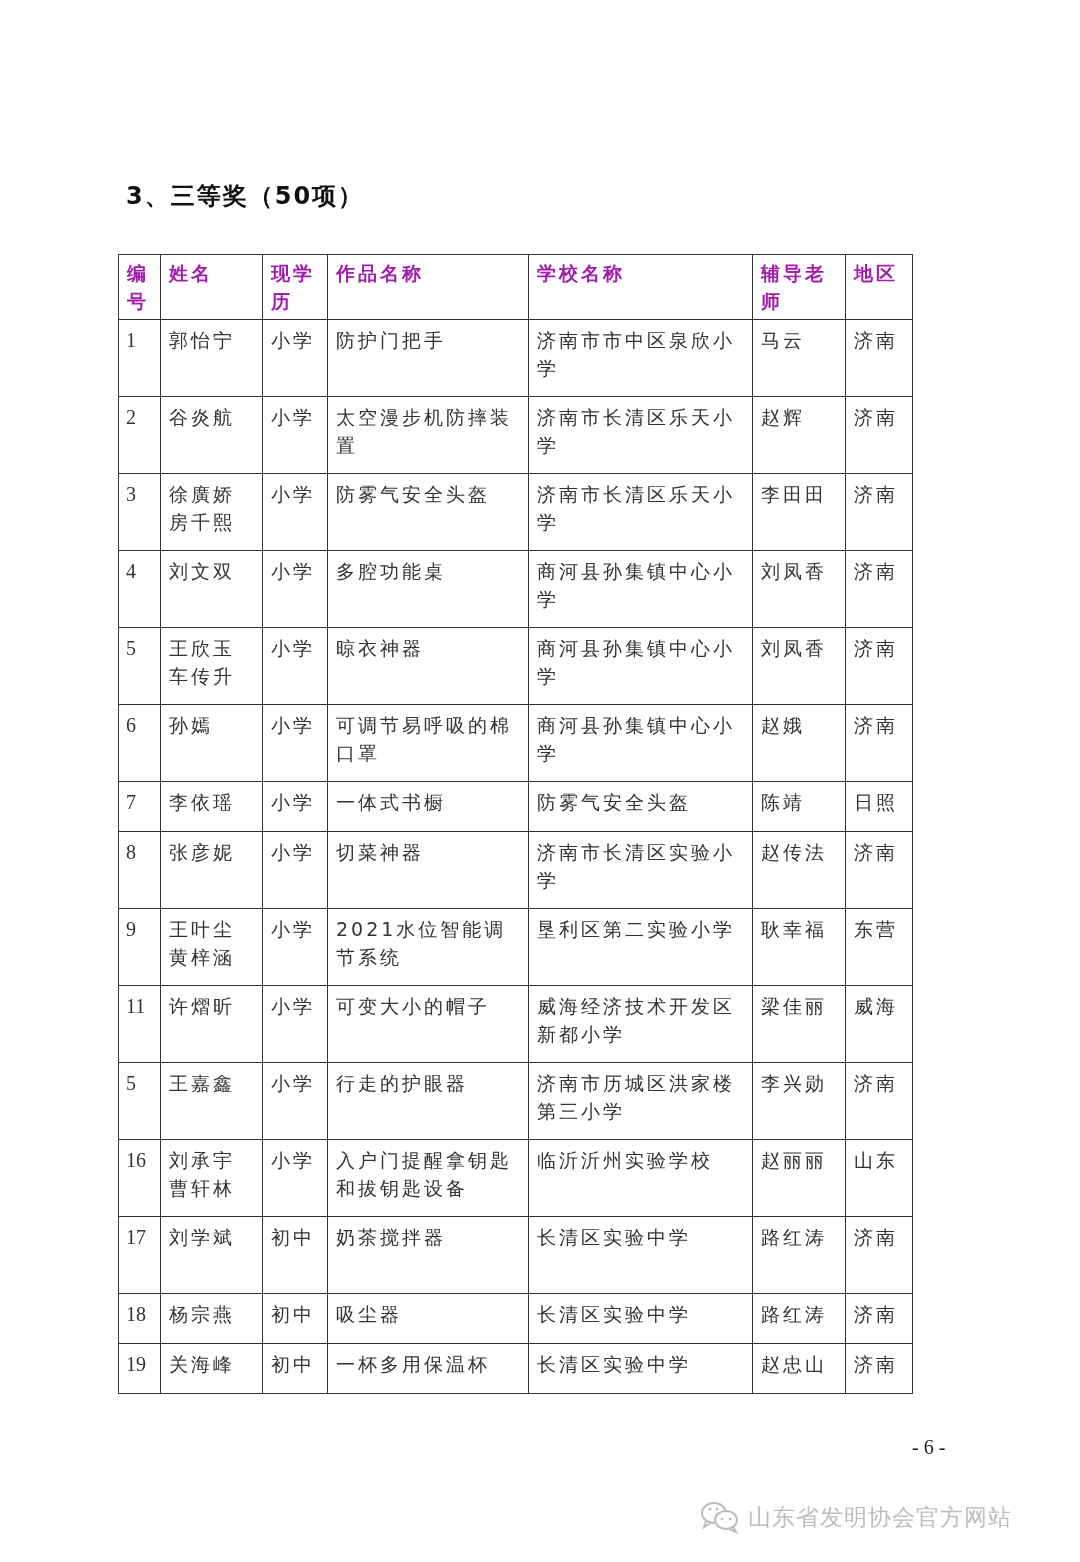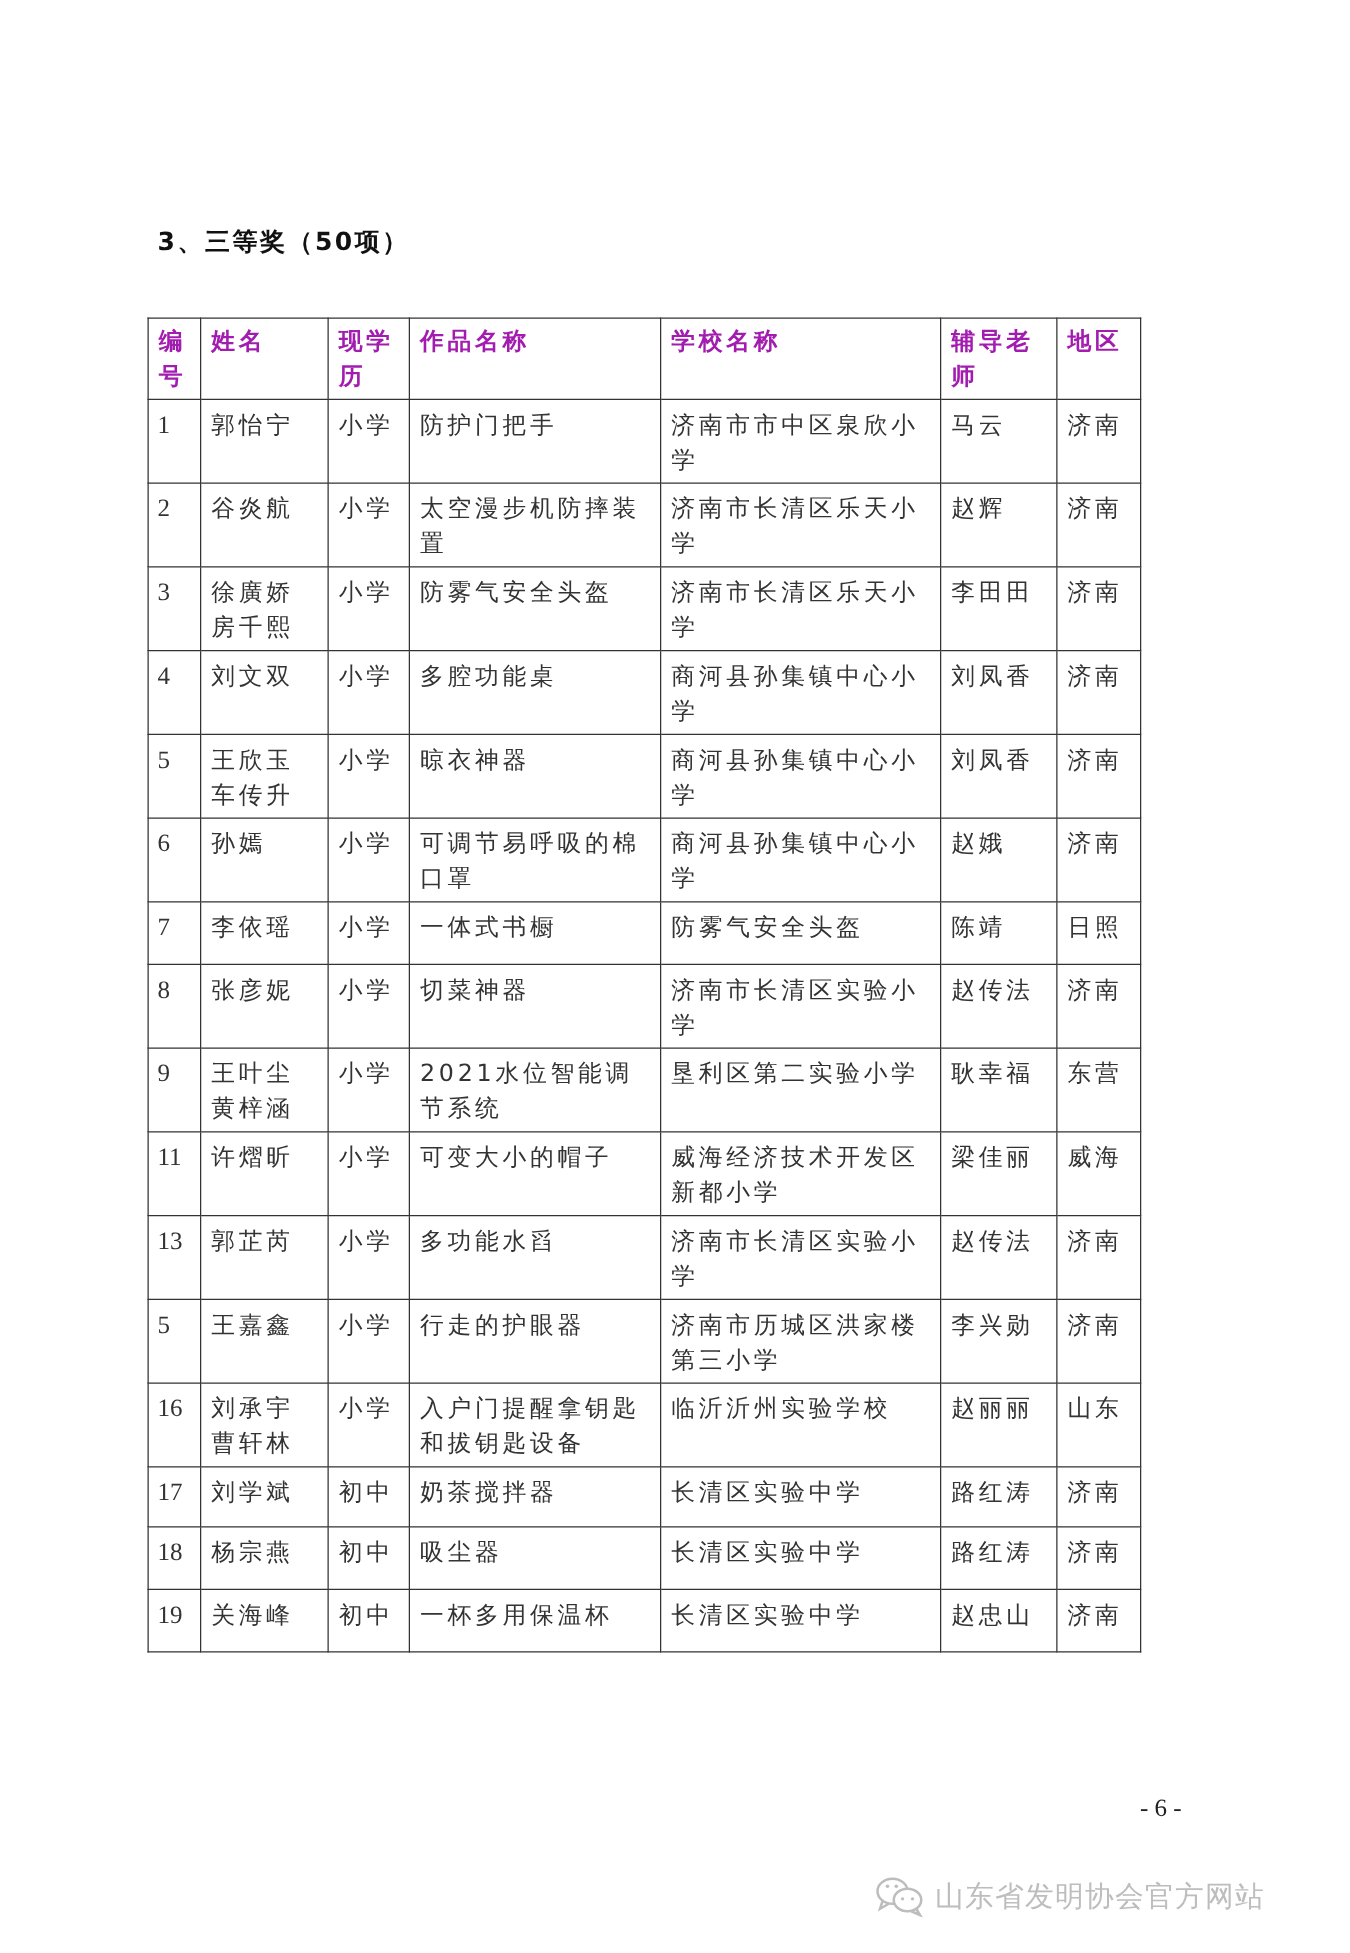--- a/index.html
+++ b/index.html
@@ -1,25 +1,25 @@
 <!DOCTYPE html>
 <html><head>
 <meta charset="utf-8">
 <style>
   html,body{margin:0;padding:0;background:#ffffff;}
   body{width:1080px;height:1562px;position:relative;overflow:hidden;font-family:"DejaVu Serif","Liberation Serif",serif;color:#222;}
-  .section-title{position:absolute;left:126px;top:180px;font-size:20px;font-weight:bold;font-family:"DejaVu Sans","Liberation Sans",sans-serif;letter-spacing:2px;color:#111;}
+  .section-title{position:absolute;left:126px;top:180px;font-size:24px;font-weight:bold;font-family:"DejaVu Sans","Liberation Sans",sans-serif;letter-spacing:2px;color:#111;}
   table.awards{position:absolute;left:118px;top:254px;border-collapse:collapse;table-layout:fixed;width:794px;}
   table.awards th, table.awards td{border:1.5px solid #333;vertical-align:top;padding:6px 6px 4px 8px;font-size:19px;line-height:28px;letter-spacing:3px;text-align:left;word-break:break-all;}
   table.awards th{font-weight:bold;font-family:"DejaVu Sans","Liberation Sans",sans-serif;color:#a21caf;padding-top:4px;}
   table.awards td{color:#333;font-family:"DejaVu Sans","Liberation Sans",sans-serif;font-weight:normal;}
   table.awards td.num{font-family:"Liberation Serif","DejaVu Serif",serif;letter-spacing:0;font-size:20px;padding-left:7px;}
   .c1{width:42px}.c2{width:102px}.c3{width:65px}.c4{width:201px}.c5{width:224px}.c6{width:93px}.c7{width:67px}
   tr.hdr{height:60px;}
-  tr.r2{height:48px;}
+  tr.r2{height:77px;}
   tr.r1{height:50px;}
   .page-num{position:absolute;left:912px;top:1436px;font-size:20px;font-family:"Liberation Serif","DejaVu Serif",serif;color:#222;}
   .watermark{position:absolute;left:700px;top:1500px;display:flex;align-items:center;gap:8px;color:#bdbdbd;font-family:"DejaVu Sans","Liberation Sans",sans-serif;font-size:23px;letter-spacing:1px;}
   .watermark svg{display:block;}
 </style>
 </head>
 <body>
 
 <div class="section-title">3、三等奖（50项）</div>
 
@@ -129,29 +129,20 @@
       <tr class="r2">
         <td class="num">11</td>
         <td>许熠昕</td>
         <td>小学</td>
         <td>可变大小的帽子</td>
         <td>威海经济技术开发区新都小学</td>
         <td>梁佳丽</td>
         <td>威海</td>
       </tr>
       <tr class="r2">
-        <td class="num">13</td>
-        <td>郭芷芮</td>
-        <td>小学</td>
-        <td>多功能水舀</td>
-        <td>济南市长清区实验小学</td>
-        <td>赵传法</td>
-        <td>济南</td>
-      </tr>
-      <tr class="r2">
         <td class="num">5</td>
         <td>王嘉鑫</td>
         <td>小学</td>
         <td>行走的护眼器</td>
         <td>济南市历城区洪家楼第三小学</td>
         <td>李兴勋</td>
         <td>济南</td>
       </tr>
       <tr class="r2">
         <td class="num">16</td>

